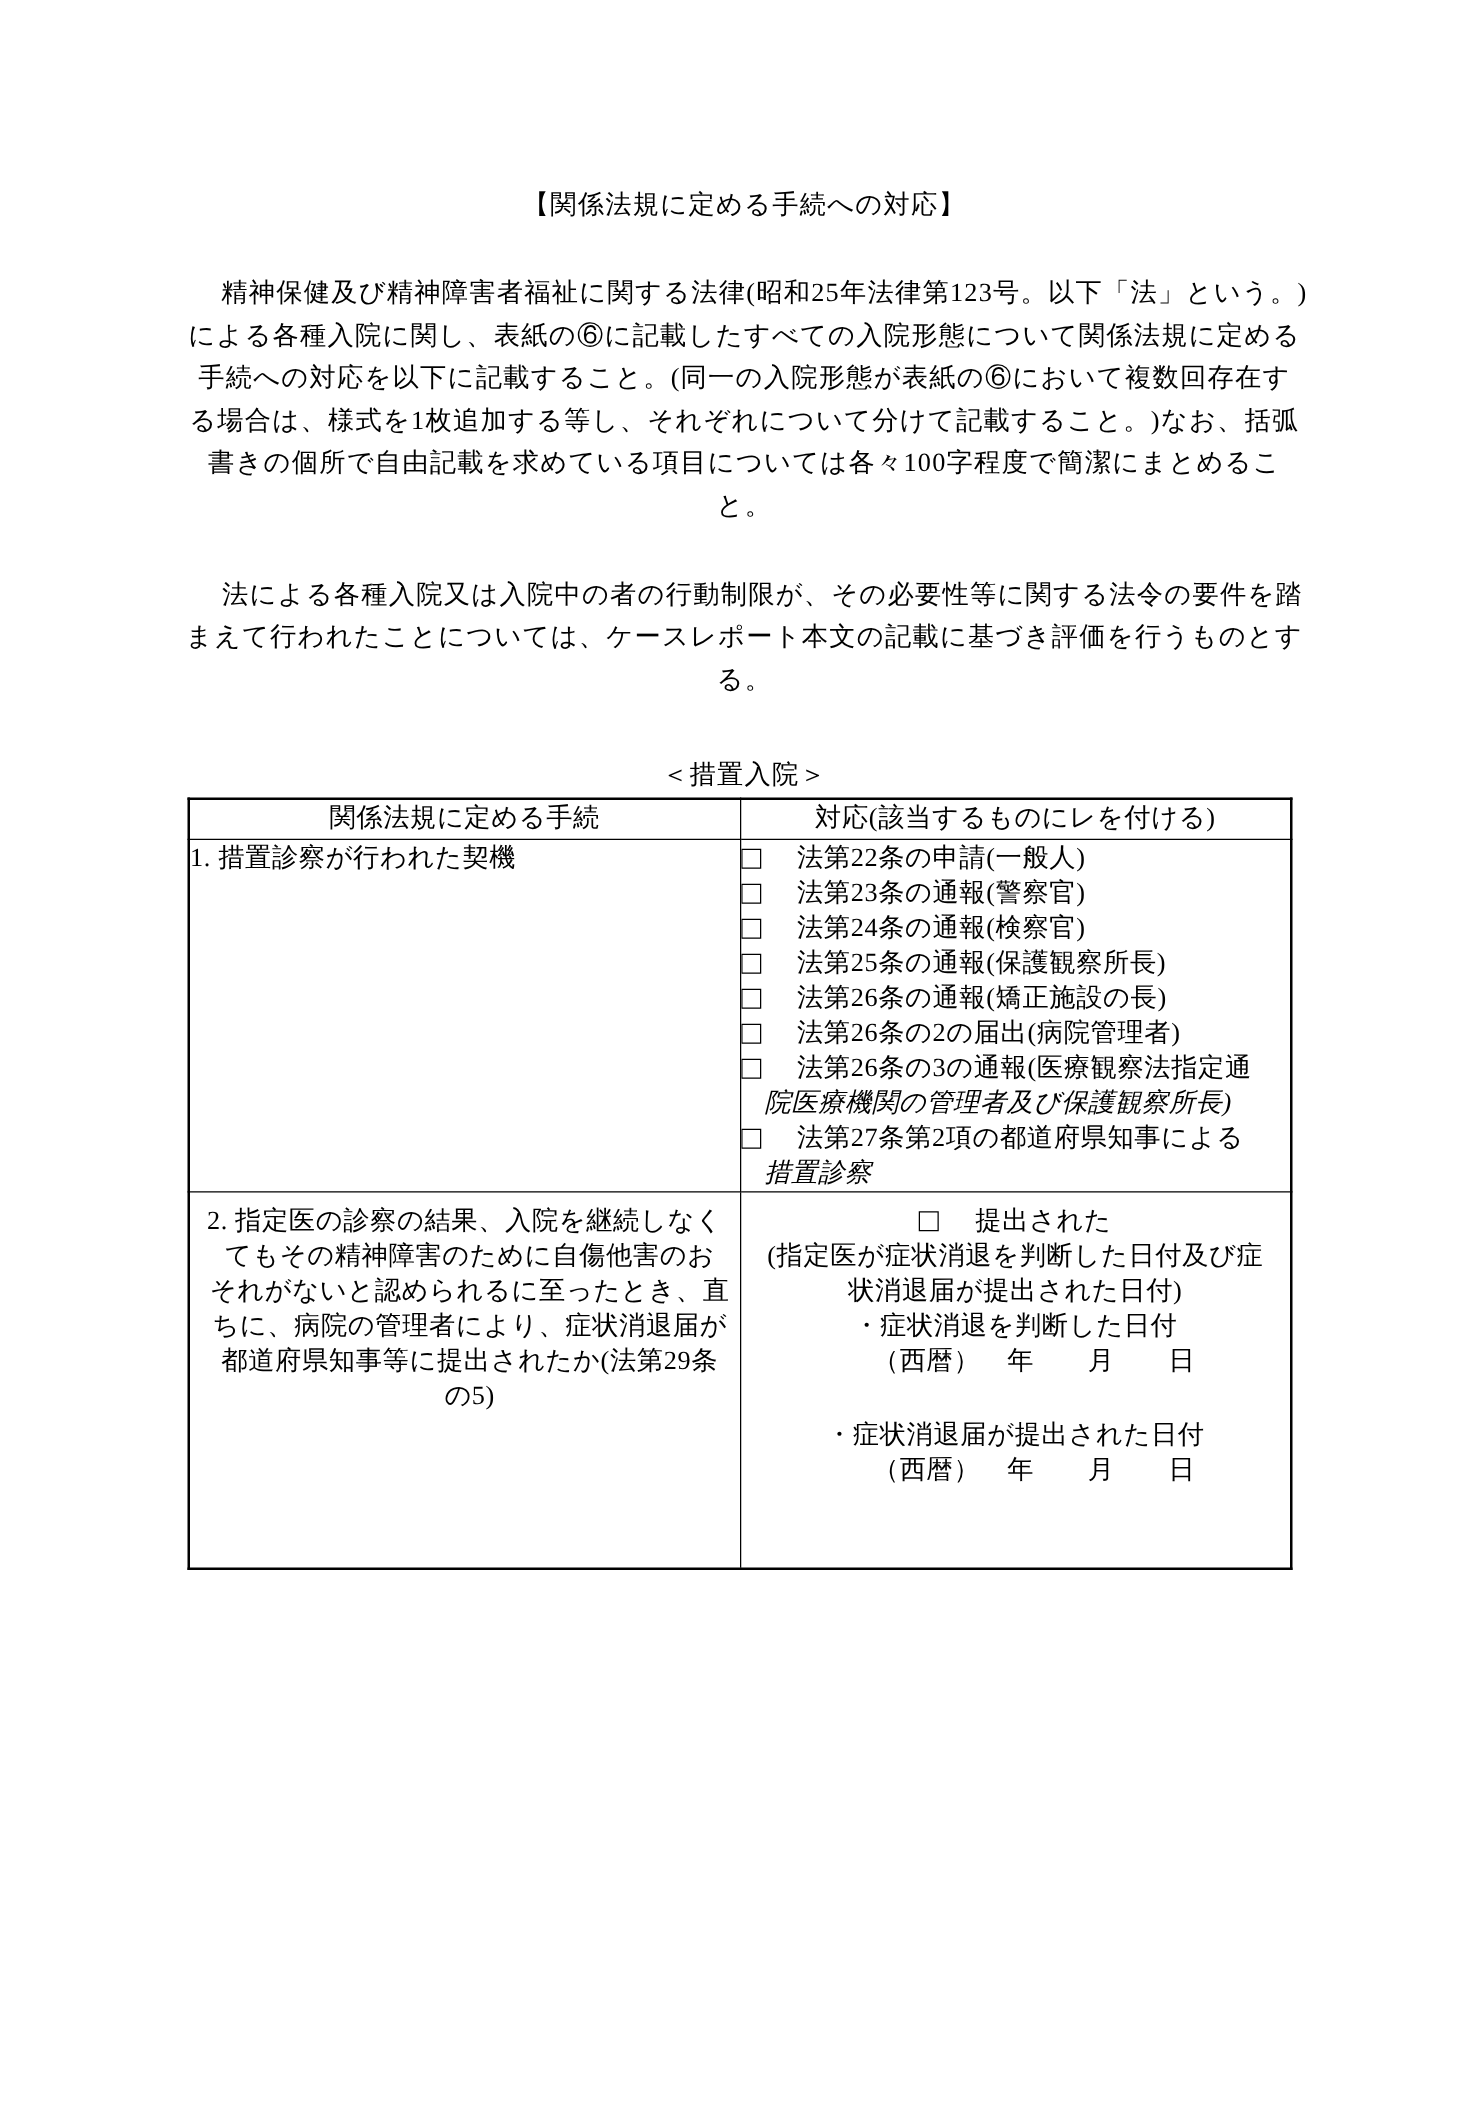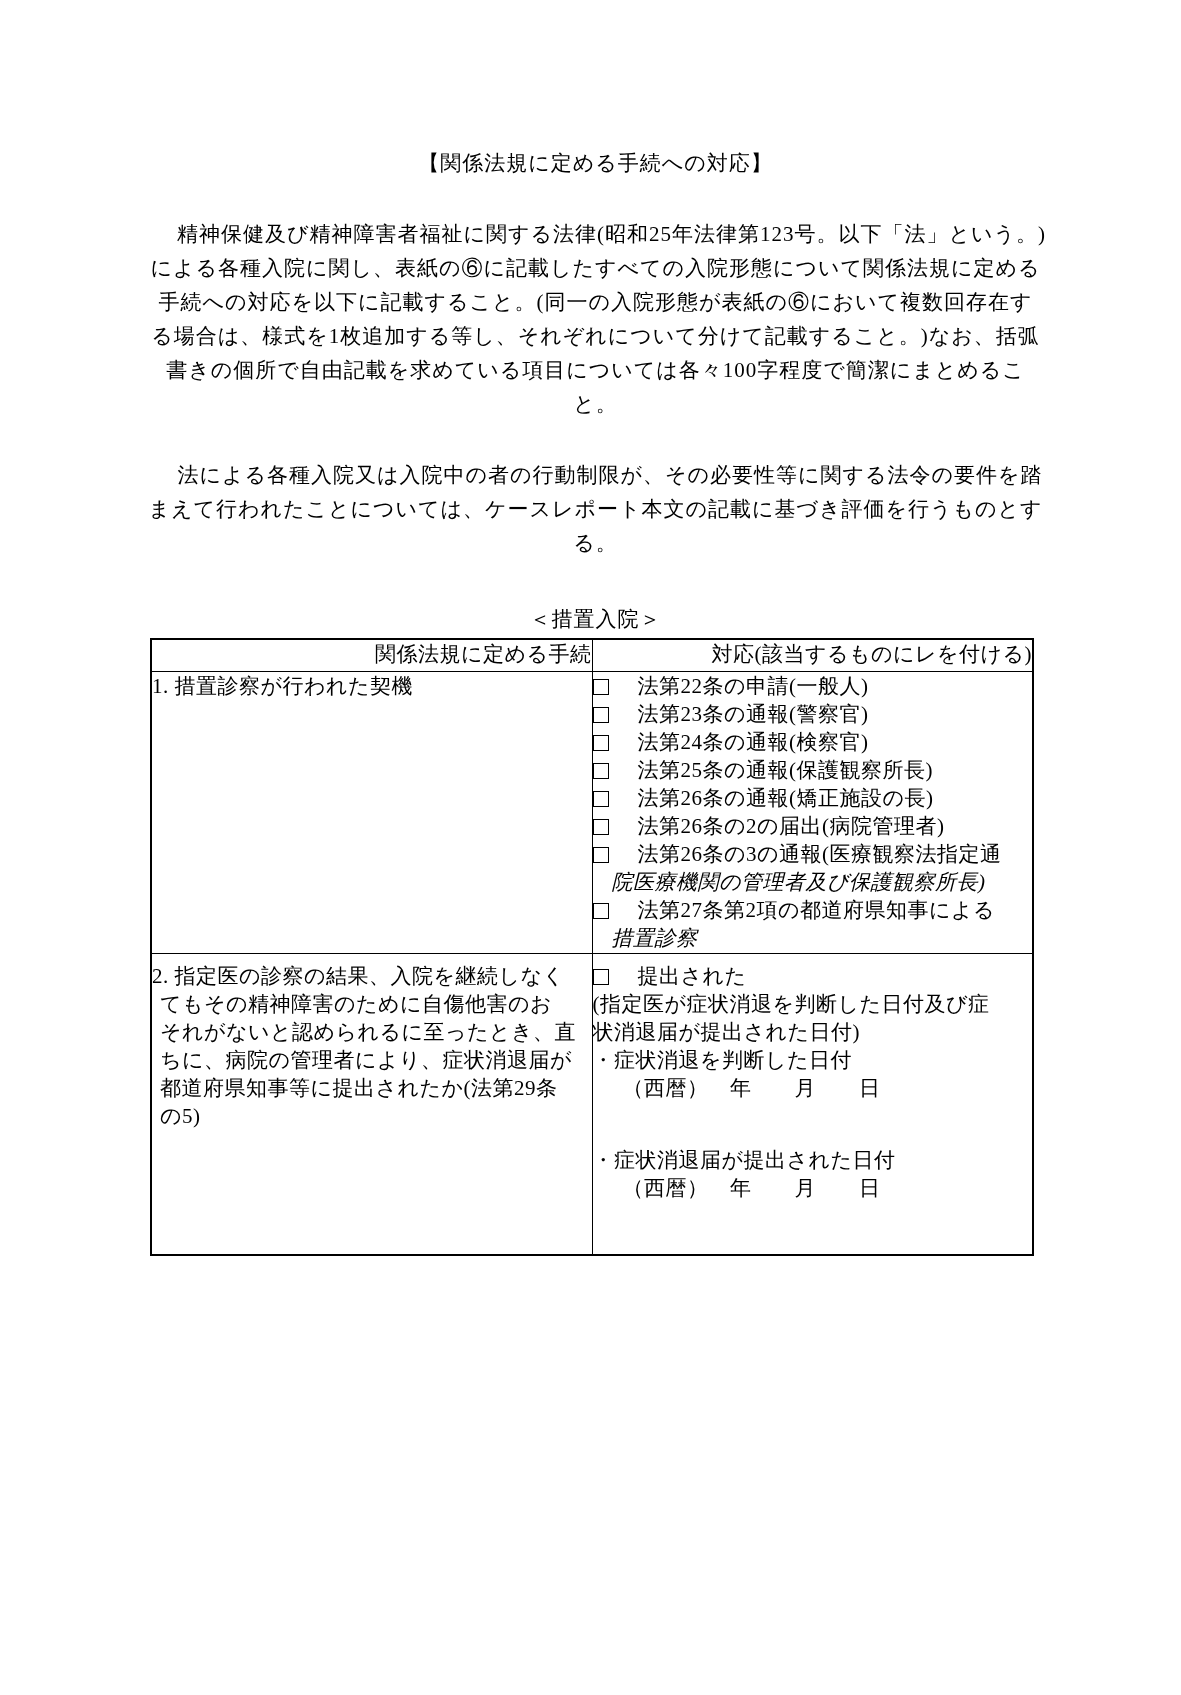--- a/index.html
+++ b/index.html
@@ -39,35 +39,35 @@
     letter-spacing: 0.5px;
   }
   table.proc td {
     border: 1px solid #000;
     vertical-align: top;
     padding: 0;
     overflow: hidden;
   }
   tr.hdr td {
     height: 31px;
-    text-align: right;
+    text-align: center;
     line-height: 29px;
     white-space: pre;
   }
   tr.row1 td { height: 281px; }
-  tr.row2 td { height: 292px; }
+  tr.row2 td { height: 292px; text-align: center; }
   .lcell { padding: 2px 4px 0 10px; }
   .rcell { padding: 2px 4px 0 8px; }
   tr.row2 .lcell, tr.row2 .rcell { padding-top: 8px; }
 
   .tl { line-height: 28px; white-space: pre; }
   .cont { padding-left: 19px; font-style: italic; }
   .lcell .tl.hang { padding-left: 8px; }
   .date-line { padding-left: 30px; }
-  .gap-top { margin-top: 44px; }
+  .gap-top { margin-top: 31px; }
 
   .cbx {
     display: inline-block;
     width: 16px;
     height: 16px;
     border: 1.5px solid #000;
     box-sizing: border-box;
     margin-right: 29px;
     vertical-align: -2px;
     background: #fff;

